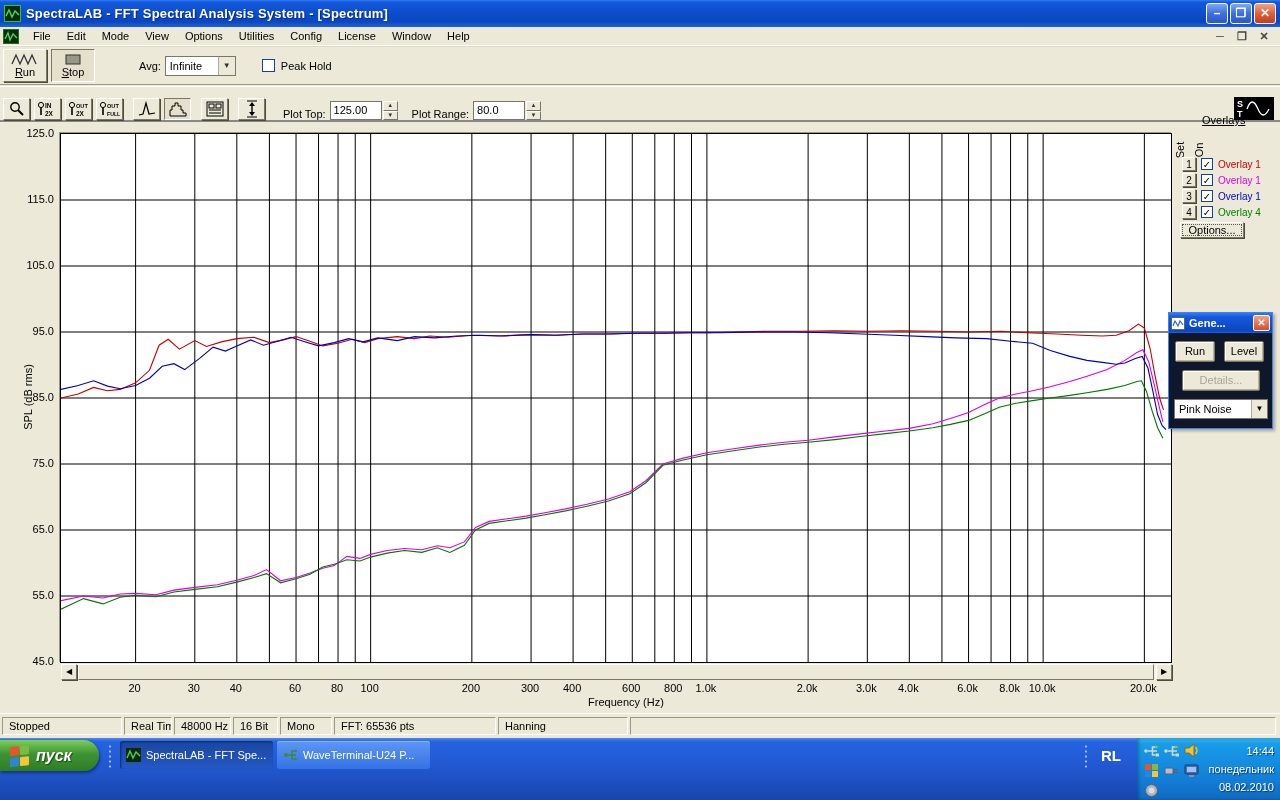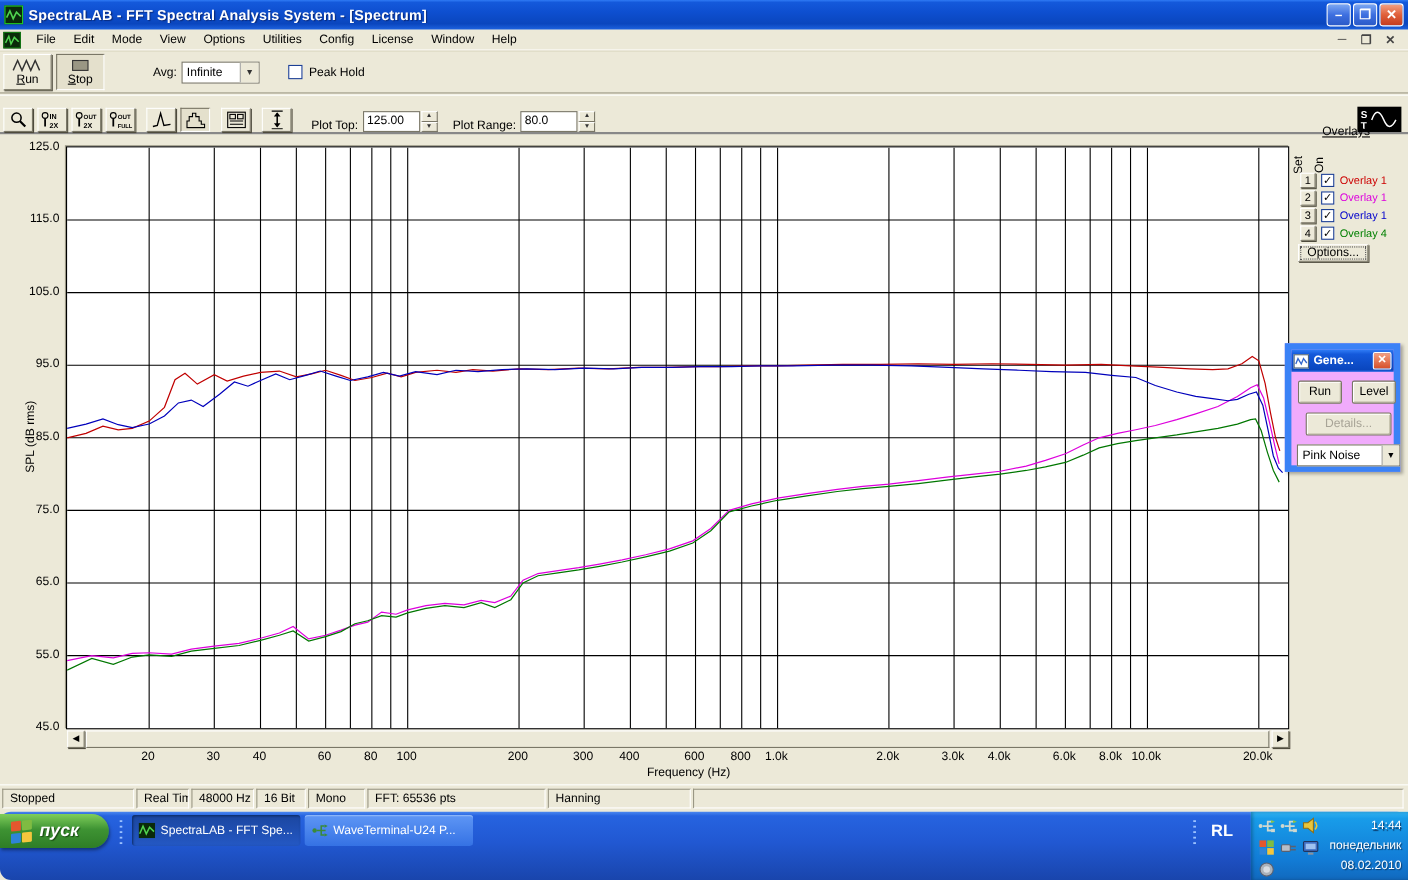--- a/index.html
+++ b/index.html
@@ -91,21 +91,21 @@
     box-shadow:1px 1px 0 #4e4b3d; text-align:center; line-height:13px; font-size:10px; }
   .ovcb { width:12px; height:12px; background:#fff; border:1px solid #1c3f94; margin-left:5px;
     font-size:10px; line-height:11px; text-align:center; color:#000; }
   .ovlbl { margin-left:5px; font-size:10px; }
   .ovoptions { position:absolute; left:0px; top:108px; width:64px; height:16px; background:#ECE9D8;
     border:1px solid; border-color:#fff #7a7767 #7a7767 #fff; box-shadow:1px 1px 0 #4e4b3d;
     text-align:center; line-height:14px; outline:1px dotted #555; outline-offset:-3px; }
 
   
   .genwin { position:absolute; left:1168px; top:312px; width:105px; height:117px;
-    border:6px solid #3b82f6; background:#f0abfc; box-shadow:2px 2px 3px rgba(0,0,0,.3); }
+    border:1px solid #3b82f6; background:#0f172a; box-shadow:2px 2px 3px rgba(0,0,0,.3); }
   .gentitle { height:20px; background:linear-gradient(180deg,#2F7BF5 0%,#1459DB 20%,#0A46BE 90%,#1E63E0 100%);
     display:flex; align-items:center; padding:0 2px; }
   .gentitle .gicon { width:14px; height:13px; background:#fff; border:1px solid #567; flex:none; }
   .gentitle .gtxt { color:#fff; font-weight:bold; font-size:11px; margin-left:4px; flex:1; }
   .gclose { width:17px; height:16px; border-radius:2px; border:1px solid #fff;
     background:linear-gradient(180deg,#F3A183,#D64F2A); color:#fff; font-weight:bold;
     text-align:center; line-height:14px; font-size:10px; }
   .genbody { position:relative; height:95px; }
   .genbtn { position:absolute; width:40px; height:21px; background:#ECE9D8; border:1px solid #7a7767;
     border-radius:2px; box-shadow:inset 1px 1px 0 #fff, inset -1px -1px 0 #b9b5a0;
@@ -118,21 +118,21 @@
     font-size:8px; text-align:center; line-height:18px; }
 
   
   .statusbar { position:absolute; left:0; top:713px; width:1280px; height:25px; background:#ECE9D8;
     border-top:1px solid #fff; display:flex; align-items:center; padding:0 2px; }
   .sseg { height:18px; border:1px solid; border-color:#9a9784 #fff #fff #9a9784; padding:2px 6px;
     margin-right:2px; white-space:nowrap; overflow:hidden; }
 
   
   .taskbar { position:absolute; left:0; top:738px; width:1280px; height:62px;
-    background:linear-gradient(180deg,#4A87EF 0%,#2663E0 6%,#2158D2 45%,#1945AC 100%);border-radius:10px; }
+    background:linear-gradient(180deg,#4A87EF 0%,#2663E0 6%,#2158D2 45%,#1945AC 100%); }
   .startbtn { position:absolute; left:0; top:2px; width:99px; height:31px;
     border-radius:0 16px 16px 0; background:linear-gradient(180deg,#7FCE5B 0%,#3E9333 45%,#2E7D26 100%);
     box-shadow:1px 2px 3px rgba(0,0,0,.4); display:flex; align-items:center; padding-left:10px; }
   .startbtn .flag { width:20px; height:20px; display:grid; grid-template-columns:9px 9px; gap:1px;
     transform:skewY(-6deg); }
   .startbtn .flag i { display:block; height:9px; border-radius:1px; }
   .starttxt { color:#fff; font-weight:bold; font-style:italic; font-size:16px; margin-left:6px;
     text-shadow:1px 1px 1px #1a4a12; }
   .grip { position:absolute; top:6px; width:4px; height:24px;
     background-image:radial-gradient(circle,#9cc2ff 1px,transparent 1.2px); background-size:4px 5px; }

